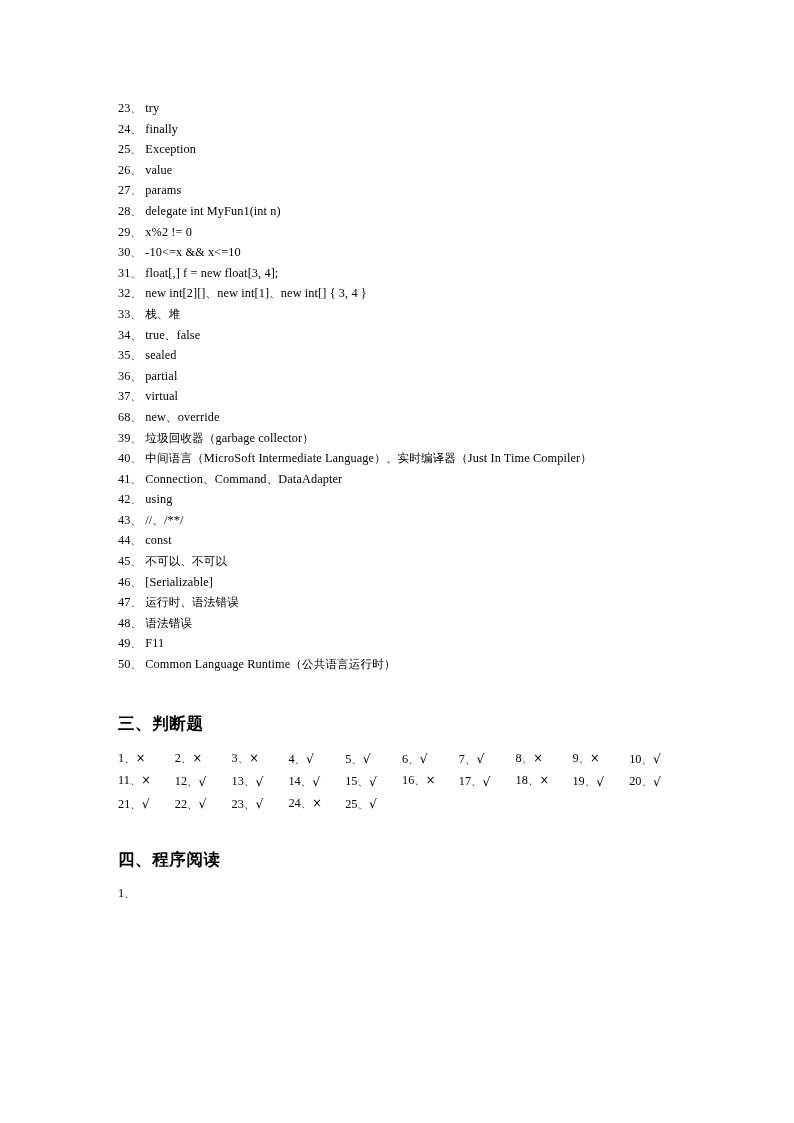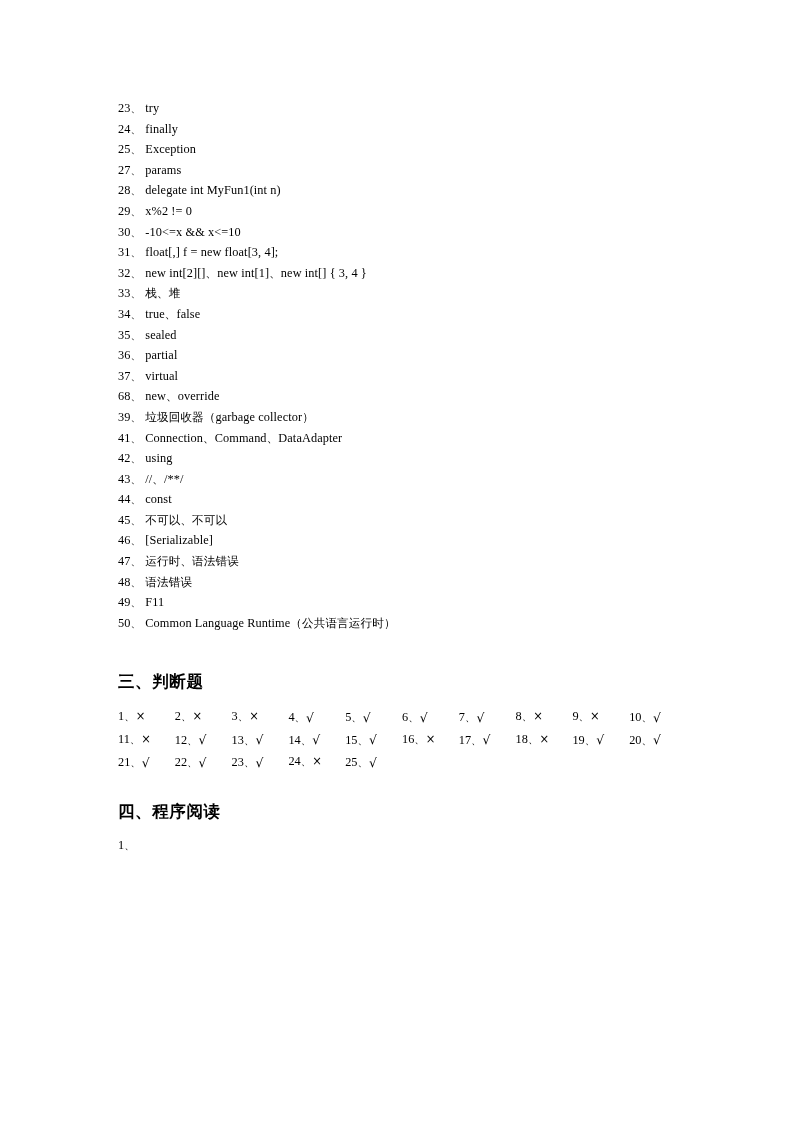--- a/index.html
+++ b/index.html
@@ -58,21 +58,21 @@
   
   .section-heading {
     font-family: "DejaVu Sans", sans-serif;
     font-weight: bold;
     font-size: 16.5px;
     line-height: 22px;
     letter-spacing: 0.6px;
     margin: 0;
   }
   .heading-block-1 { margin-top: 38px; }
-  .heading-block-2 { margin-top: 27px; }
+  .heading-block-2 { margin-top: 34px; }
 
   
   .tf-grid {
     margin-top: 13px;
     display: grid;
     grid-template-columns: repeat(10, 56.8px);
     row-gap: 0px;
   }
   .tf-cell {
     font-size: 12.3px;
@@ -108,33 +108,35 @@
 </style>
 </head>
 <body>
 
 <div class="page">
 
   <div class="answer-list" id="answer-list">
       <div class="answer-line"><span class="num">23</span><span class="sep">、</span><span class="val"> try</span></div>
       <div class="answer-line"><span class="num">24</span><span class="sep">、</span><span class="val"> finally</span></div>
       <div class="answer-line"><span class="num">25</span><span class="sep">、</span><span class="val"> Exception</span></div>
+      <div class="answer-line"><span class="num">26</span><span class="sep">、</span><span class="val"> value</span></div>
       <div class="answer-line"><span class="num">27</span><span class="sep">、</span><span class="val"> params</span></div>
       <div class="answer-line"><span class="num">28</span><span class="sep">、</span><span class="val"> delegate int MyFun1(int n)</span></div>
       <div class="answer-line"><span class="num">29</span><span class="sep">、</span><span class="val"> x%2 != 0</span></div>
       <div class="answer-line"><span class="num">30</span><span class="sep">、</span><span class="val"> -10&lt;=x &amp;&amp; x&lt;=10</span></div>
       <div class="answer-line"><span class="num">31</span><span class="sep">、</span><span class="val"> float[,] f = new float[3, 4];</span></div>
       <div class="answer-line"><span class="num">32</span><span class="sep">、</span><span class="val"> new int[2][]<span class="cjk">、</span>new int[1]<span class="cjk">、</span>new int[] { 3, 4 }</span></div>
       <div class="answer-line"><span class="num">33</span><span class="sep">、</span><span class="val"> <span class="cjk">栈、堆</span></span></div>
       <div class="answer-line"><span class="num">34</span><span class="sep">、</span><span class="val"> true<span class="cjk">、</span>false</span></div>
       <div class="answer-line"><span class="num">35</span><span class="sep">、</span><span class="val"> sealed</span></div>
       <div class="answer-line"><span class="num">36</span><span class="sep">、</span><span class="val"> partial</span></div>
       <div class="answer-line"><span class="num">37</span><span class="sep">、</span><span class="val"> virtual</span></div>
       <div class="answer-line"><span class="num">68</span><span class="sep">、</span><span class="val"> new<span class="cjk">、</span>override</span></div>
       <div class="answer-line"><span class="num">39</span><span class="sep">、</span><span class="val"> <span class="cjk">垃圾回收器（</span>garbage collector<span class="cjk">）</span></span></div>
+      <div class="answer-line"><span class="num">40</span><span class="sep">、</span><span class="val"> <span class="cjk">中间语言（</span>MicroSoft Intermediate Language<span class="cjk">）、实时编译器（</span>Just In Time Compiler<span class="cjk">）</span></span></div>
       <div class="answer-line"><span class="num">41</span><span class="sep">、</span><span class="val"> Connection<span class="cjk">、</span>Command<span class="cjk">、</span>DataAdapter</span></div>
       <div class="answer-line"><span class="num">42</span><span class="sep">、</span><span class="val"> using</span></div>
       <div class="answer-line"><span class="num">43</span><span class="sep">、</span><span class="val"> //<span class="cjk">、</span>/**/</span></div>
       <div class="answer-line"><span class="num">44</span><span class="sep">、</span><span class="val"> const</span></div>
       <div class="answer-line"><span class="num">45</span><span class="sep">、</span><span class="val"> <span class="cjk">不可以、不可以</span></span></div>
       <div class="answer-line"><span class="num">46</span><span class="sep">、</span><span class="val"> [Serializable]</span></div>
       <div class="answer-line"><span class="num">47</span><span class="sep">、</span><span class="val"> <span class="cjk">运行时、语法错误</span></span></div>
       <div class="answer-line"><span class="num">48</span><span class="sep">、</span><span class="val"> <span class="cjk">语法错误</span></span></div>
       <div class="answer-line"><span class="num">49</span><span class="sep">、</span><span class="val"> F11</span></div>
       <div class="answer-line"><span class="num">50</span><span class="sep">、</span><span class="val"> Common Language Runtime<span class="cjk">（公共语言运行时）</span></span></div>

